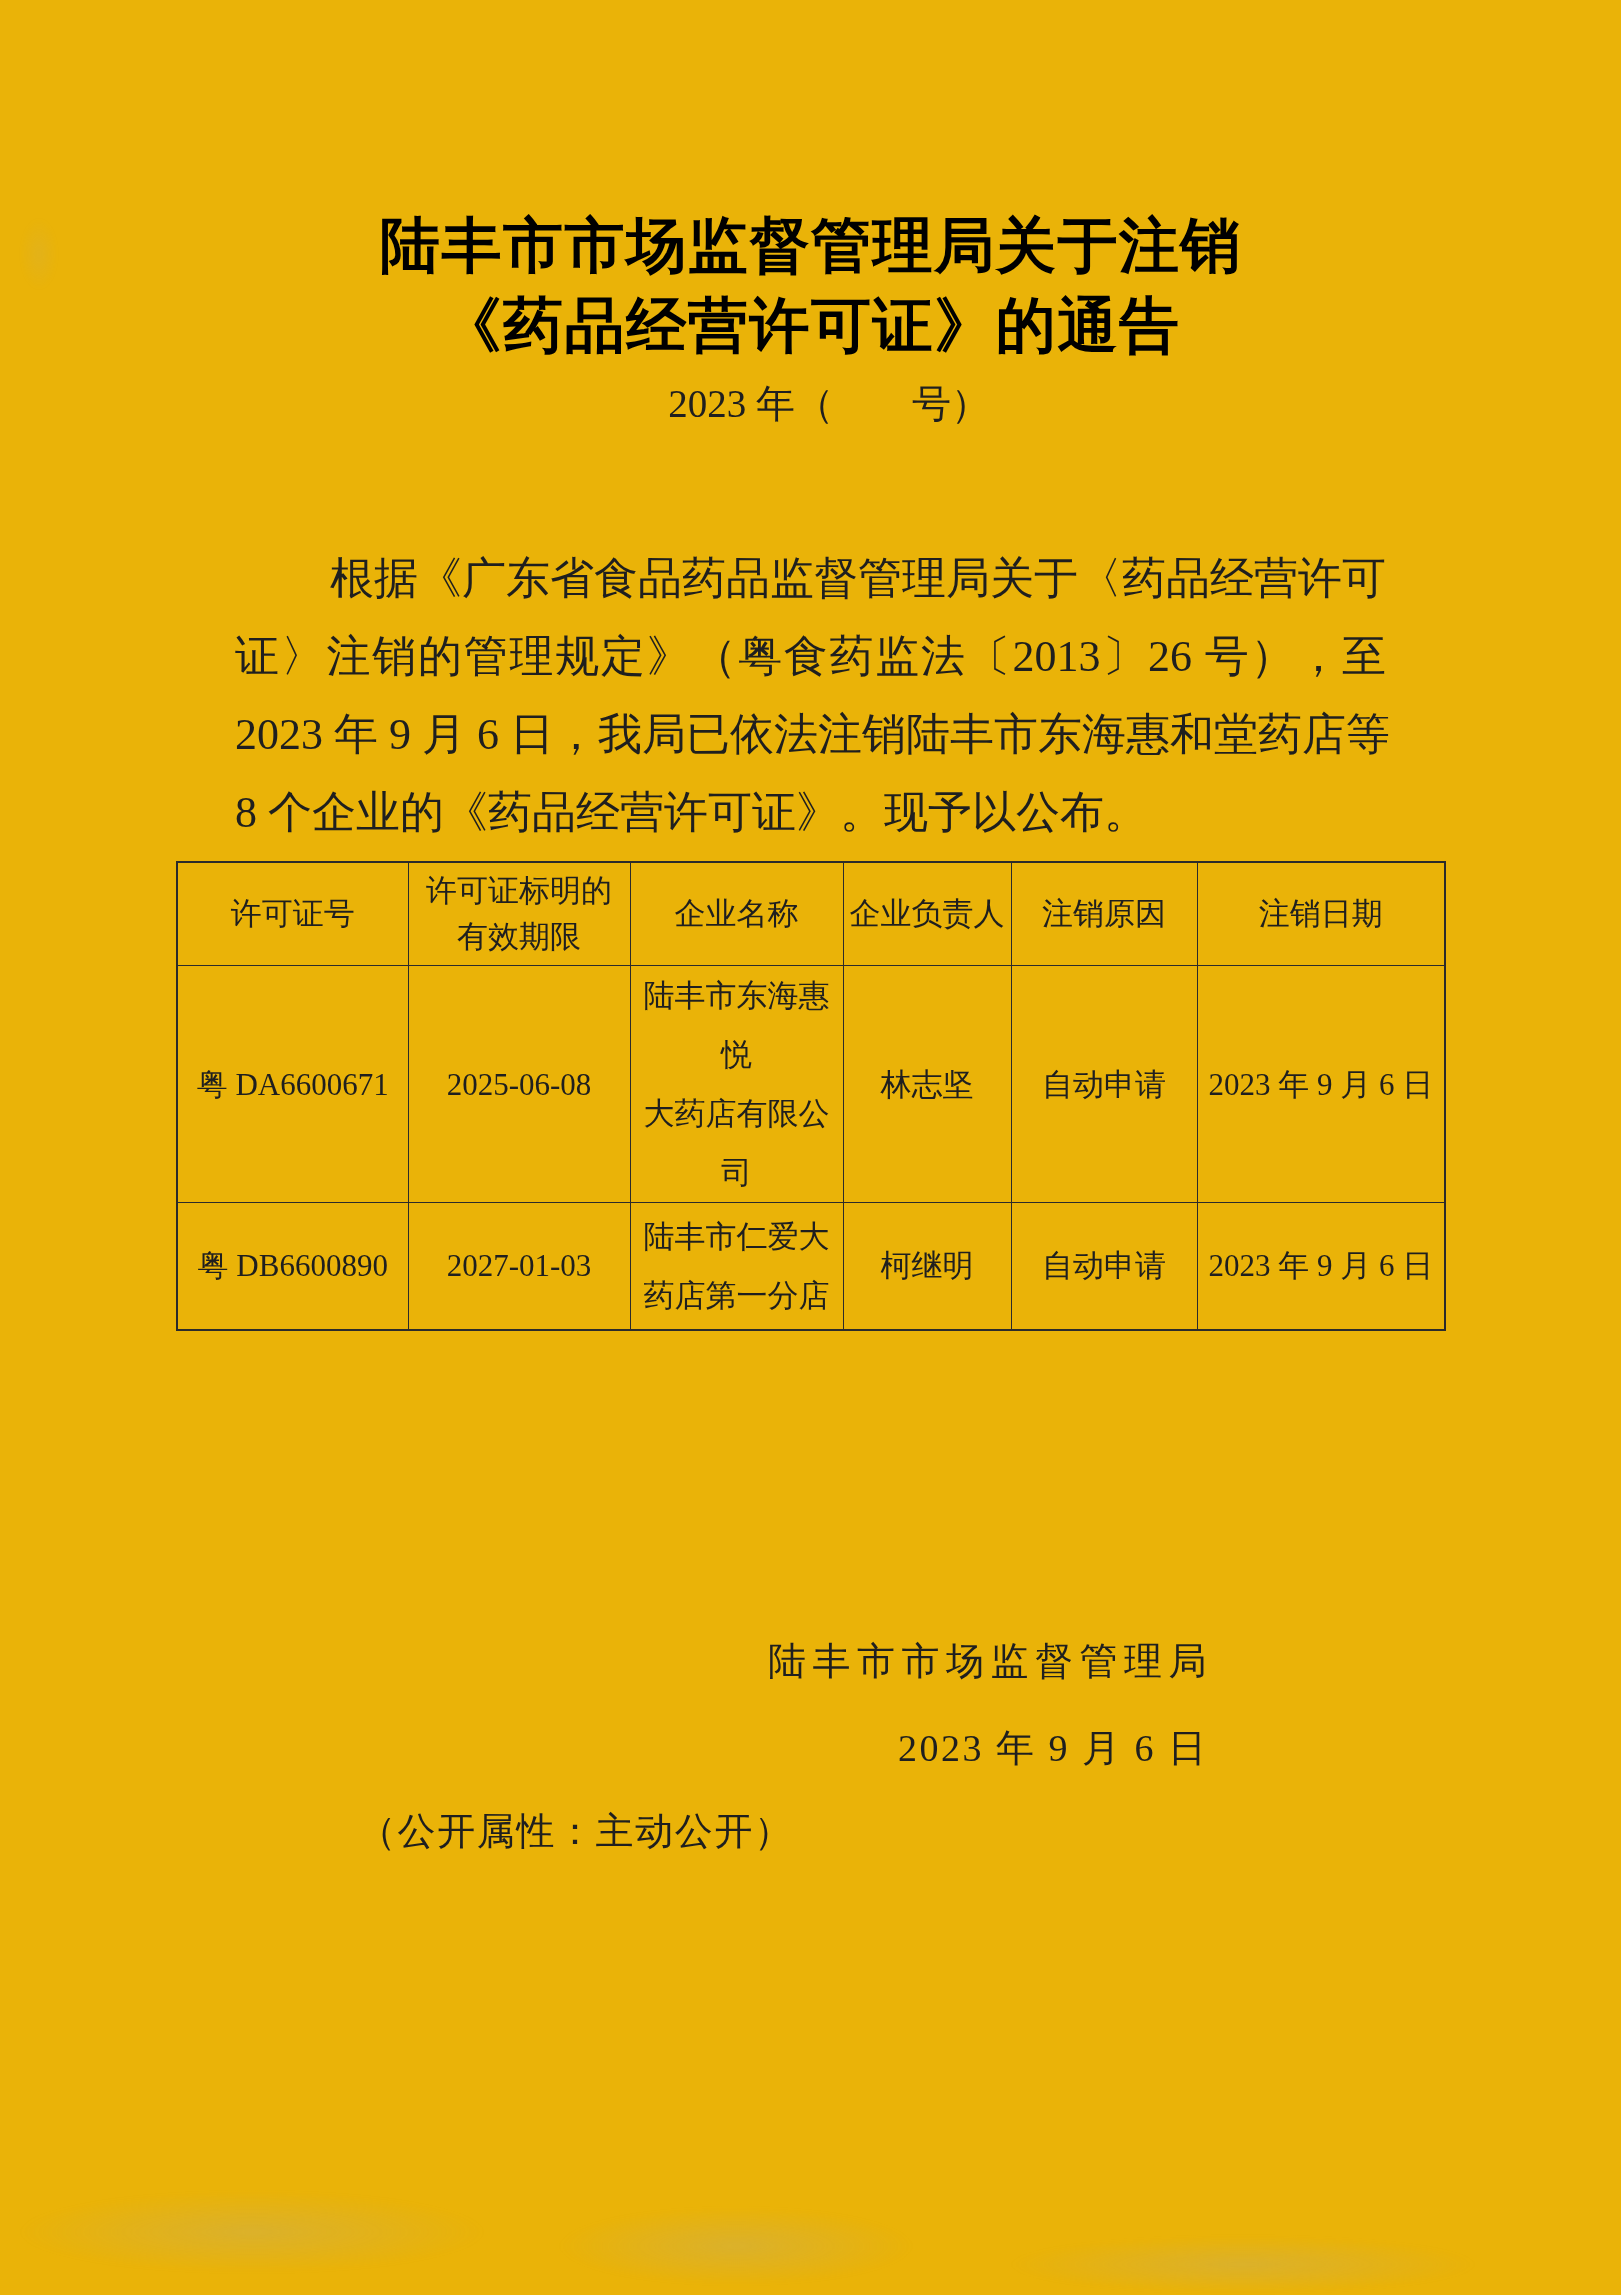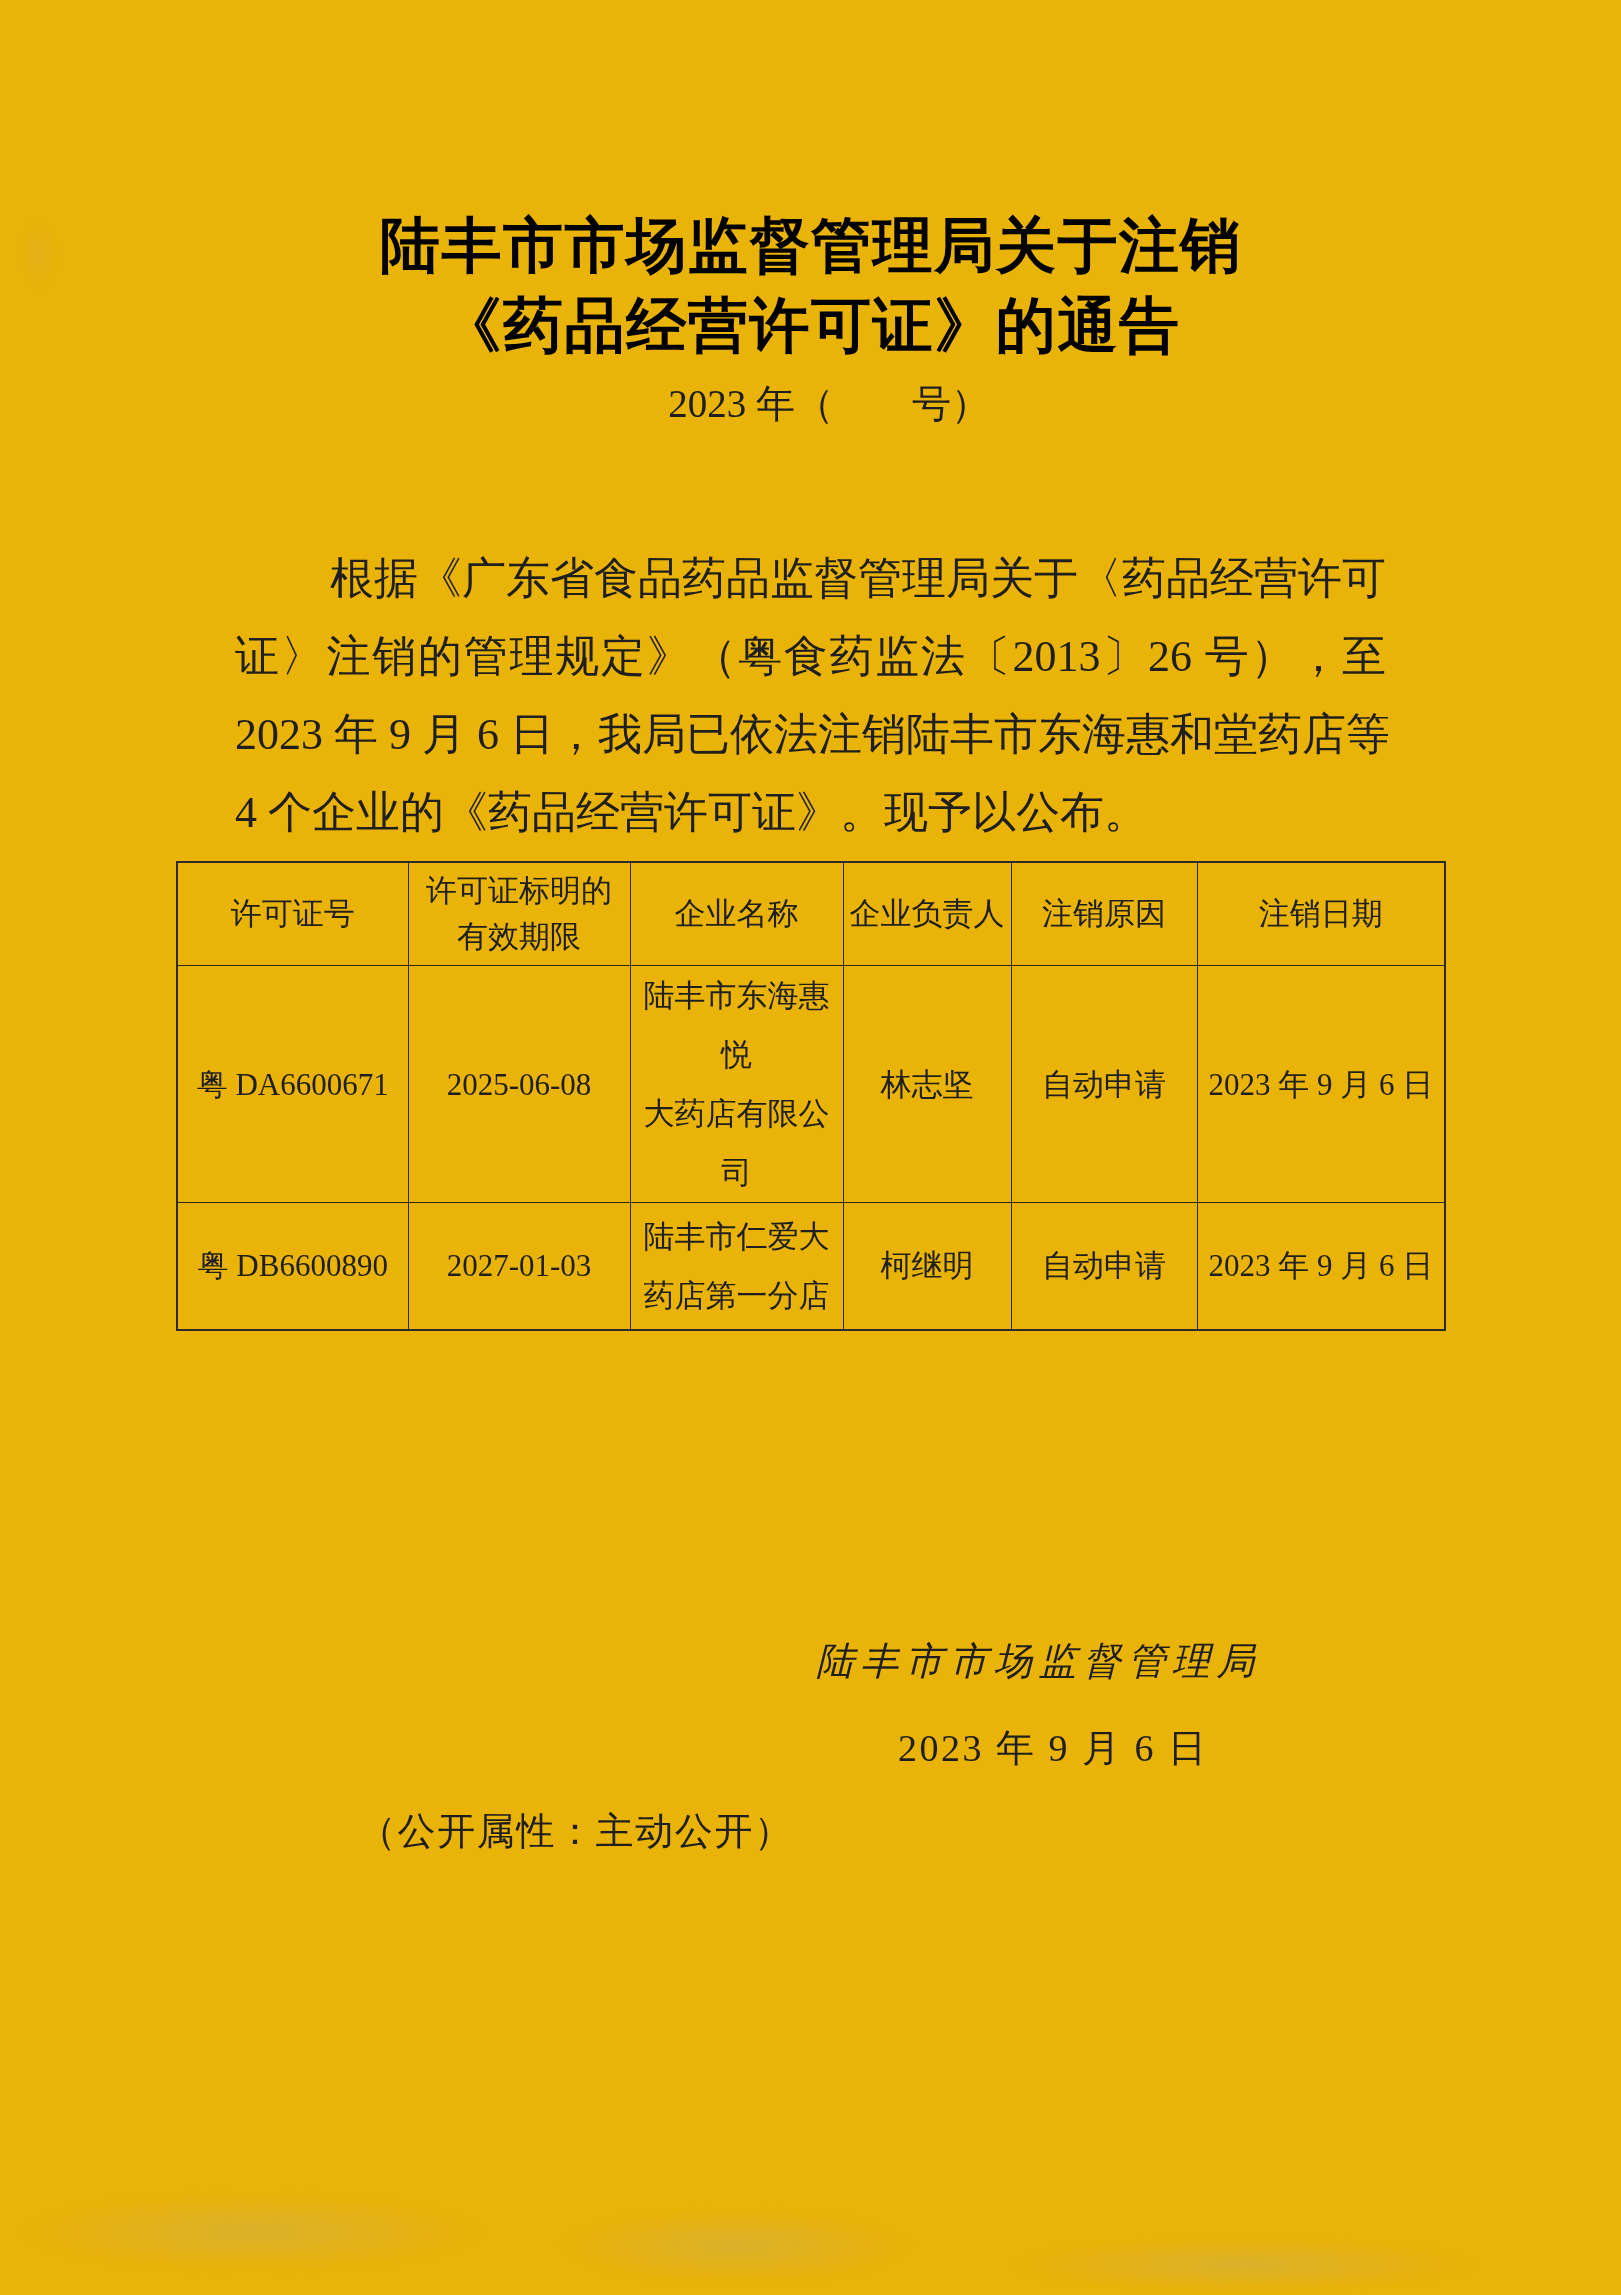--- a/index.html
+++ b/index.html
@@ -50,22 +50,22 @@
     padding:0 4.9px;
     font-weight:normal;
   }
   .doc-table th { font-size:31px; line-height:46px; height:102px; }
   .doc-table td { font-size:31px; line-height:59px; }
   .row-1 { height:133px; }
   .row-2 { height:126px; }
   .row-3 { height:127px; }
   
   .sig-agency {
-    position:absolute; left:816px; top:1638px;
-    font-size:38px; letter-spacing:6.5px; line-height:46px;font-style:italic;
+    position:absolute; left:768px; top:1638px;
+    font-size:38px; letter-spacing:6.5px; line-height:46px;
   }
   .sig-date {
     position:absolute; left:898px; top:1725px;
     font-size:38px; letter-spacing:2.5px; line-height:46px;
   }
   .publicity {
     position:absolute; left:358px; top:1808px;
     font-size:38px; line-height:46px; letter-spacing:1.6px;
   }
   
@@ -88,21 +88,21 @@
     <div class="title-line">陆丰市市场监督管理局关于注销</div>
     <div class="title-line">《药品经营许可证》的通告</div>
   </div>
 
   <div class="doc-number">2023 年（　　号）</div>
 
   <div class="body-text">
     <div class="body-line first">根据《广东省食品药品监督管理局关于〈药品经营许可</div>
     <div class="body-line">证〉注销的管理规定》（粤食药监法〔2013〕26 号），至</div>
     <div class="body-line">2023 年 9 月 6 日，我局已依法注销陆丰市东海惠和堂药店等</div>
-    <div class="body-line last">4 个企业的《药品经营许可证》。现予以公布。</div>
+    <div class="body-line last">8 个企业的《药品经营许可证》。现予以公布。</div>
   </div>
 
   <table class="doc-table">
     <colgroup>
       <col style="width:231px">
       <col style="width:222px">
       <col style="width:213px">
       <col style="width:168px">
       <col style="width:186px">
       <col style="width:248px">

